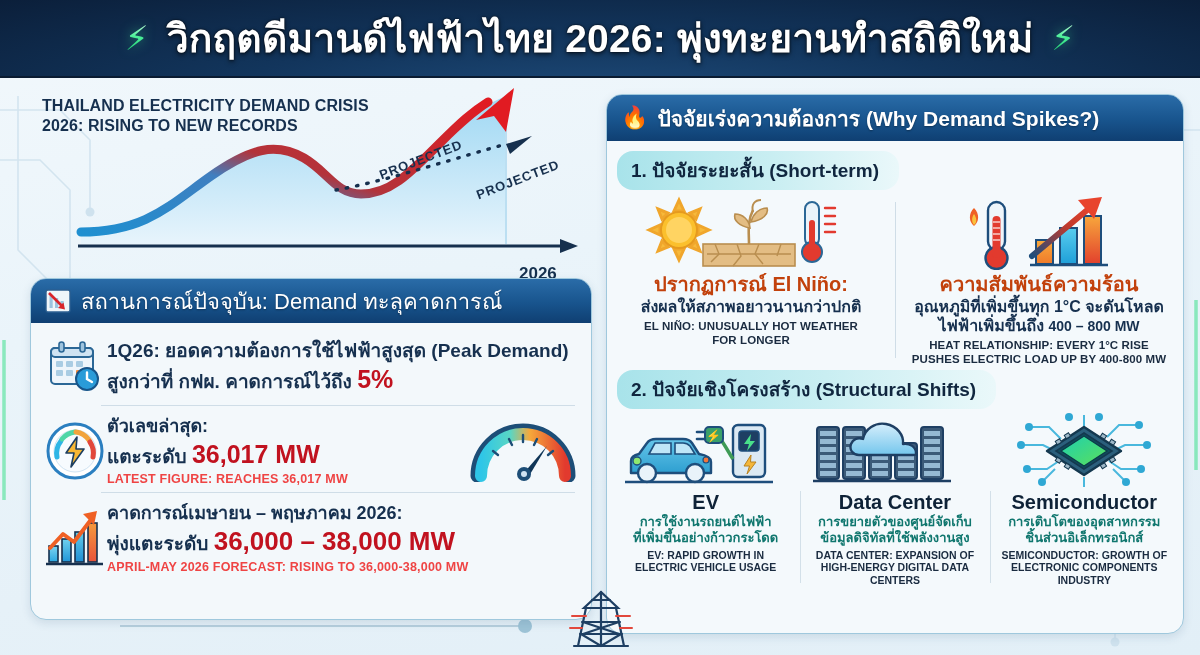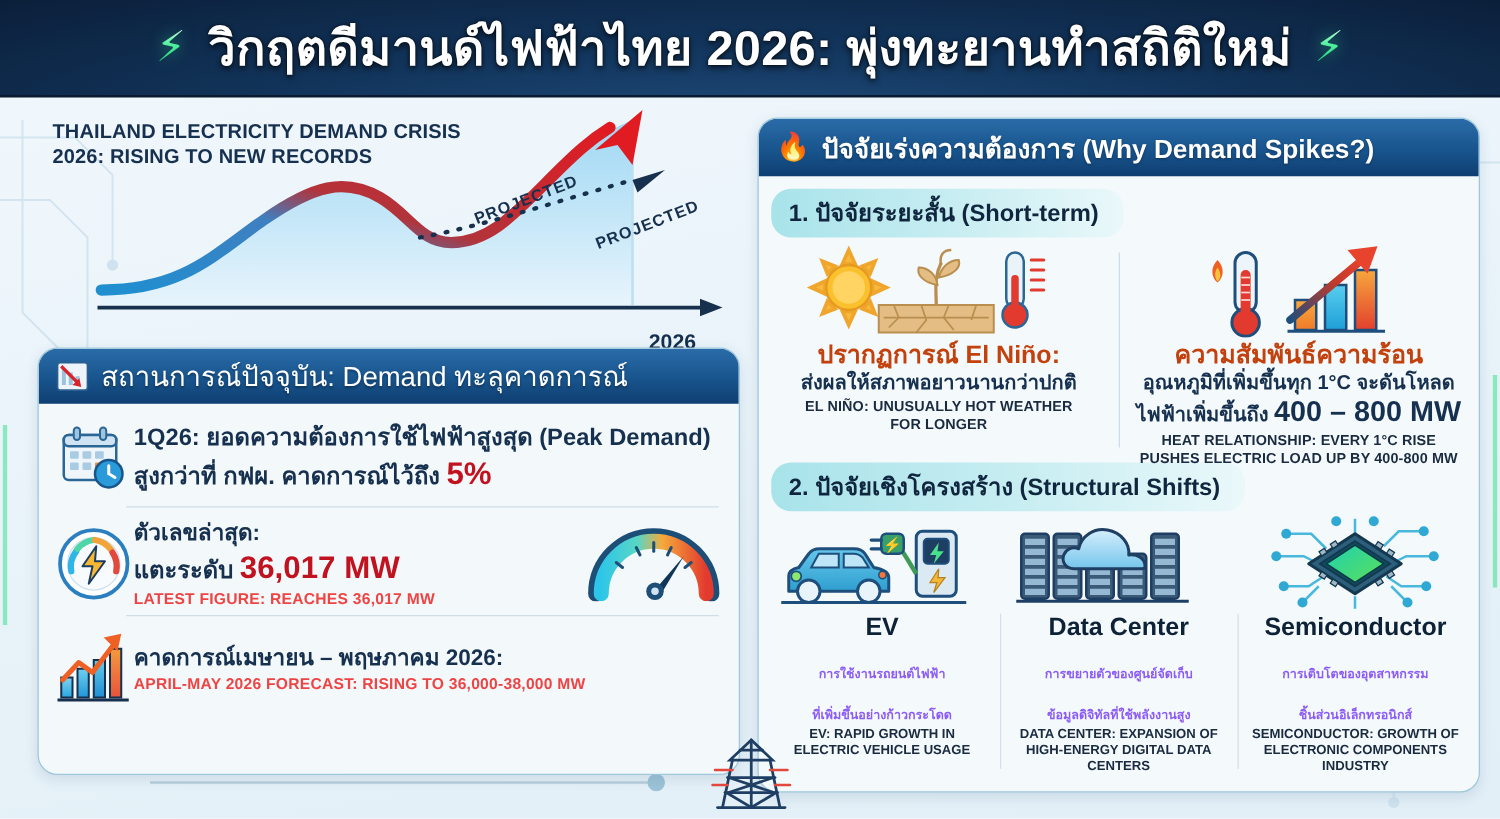--- a/index.html
+++ b/index.html
@@ -241,21 +241,21 @@
     white-space: nowrap;
   }
   .cell-th-sub {
     color: #16304f;
     font-size: 16px;
     font-weight: bold;
     line-height: 1.2;
     text-align: center;
     white-space: nowrap;
   }
-  .cell-th-sub .accentnum { font-size: 23px; }
+  .cell-th-sub .accentnum { font-size: 14px; }
   .cell-en {
     color: #1a2b40;
     font-size: 11.5px;
     font-weight: bold;
     line-height: 1.22;
     text-align: center;
     margin-top: 3px;
     letter-spacing: .1px;
     text-transform: uppercase;
   }
@@ -282,27 +282,26 @@
   }
   .cell3-art { height: 76px; display: flex; align-items: flex-end; justify-content: center; }
   .cell3-title {
     color: #0e2237;
     font-size: 20px;
     font-weight: bold;
     margin-top: 2px;
     white-space: nowrap;
   }
   .cell3-th {
-    color: #8b5cf6;
-    font-size: 10px;
+    color: #0f766e;
+    font-size: 13px;
     font-weight: bold;
     line-height: 1.25;
     text-align: center;
     white-space: nowrap;
-    margin-top: 20px;
   }
   .cell3-en {
     color: #1a2b40;
     font-size: 10.5px;
     font-weight: bold;
     line-height: 1.22;
     text-align: center;
     margin-top: 2px;
     text-transform: uppercase;
   }
@@ -516,20 +515,23 @@
             <rect x="19" y="33" width="9" height="23" fill="url(#barB)" stroke="#16304e" stroke-width="1.6"></rect>
             <rect x="32" y="26" width="9" height="30" fill="url(#barC)" stroke="#16304e" stroke-width="1.6"></rect>
             <rect x="45" y="17" width="9" height="39" fill="url(#barD)" stroke="#16304e" stroke-width="1.6"></rect>
             <line x1="3" y1="58" x2="60" y2="58" stroke="#16304e" stroke-width="2.4"></line>
             <path d="M7 42 L20 28 L31 36 L50 11" stroke="#ef6024" stroke-width="4" fill="none" stroke-linecap="round" stroke-linejoin="round"></path>
             <path d="M40 8 L54 5 L51 19 Z" fill="#ef6024"></path>
           </svg>
         </div>
         <div class="stat-text">
           <div class="stat-th small">คาดการณ์เมษายน – พฤษภาคม 2026:</div>
+          <div class="stat-th">
+            <span>พุ่งแตะระดับ </span><span class="big-red xl">36,000 – 38,000 MW</span>
+          </div>
           <div class="stat-en">April-May 2026 forecast: rising to 36,000-38,000 MW</div>
         </div>
       </div>
 
     </div>
   </div>
 
   <div class="right-col">
 
     <div class="right-head">

